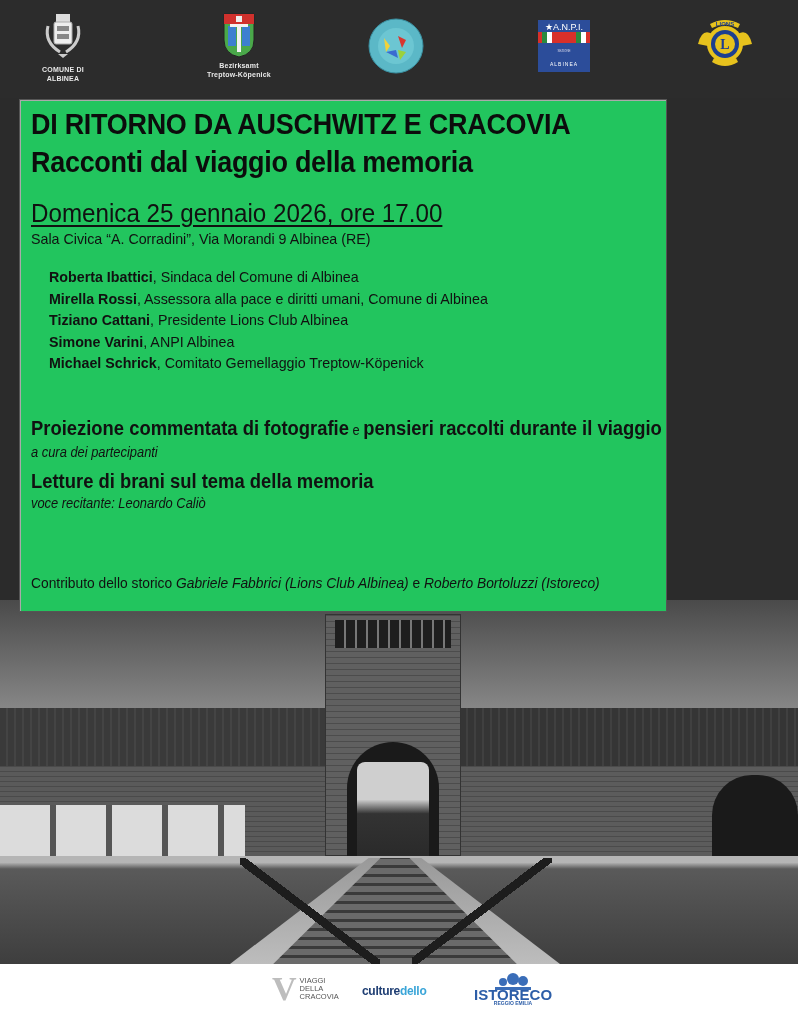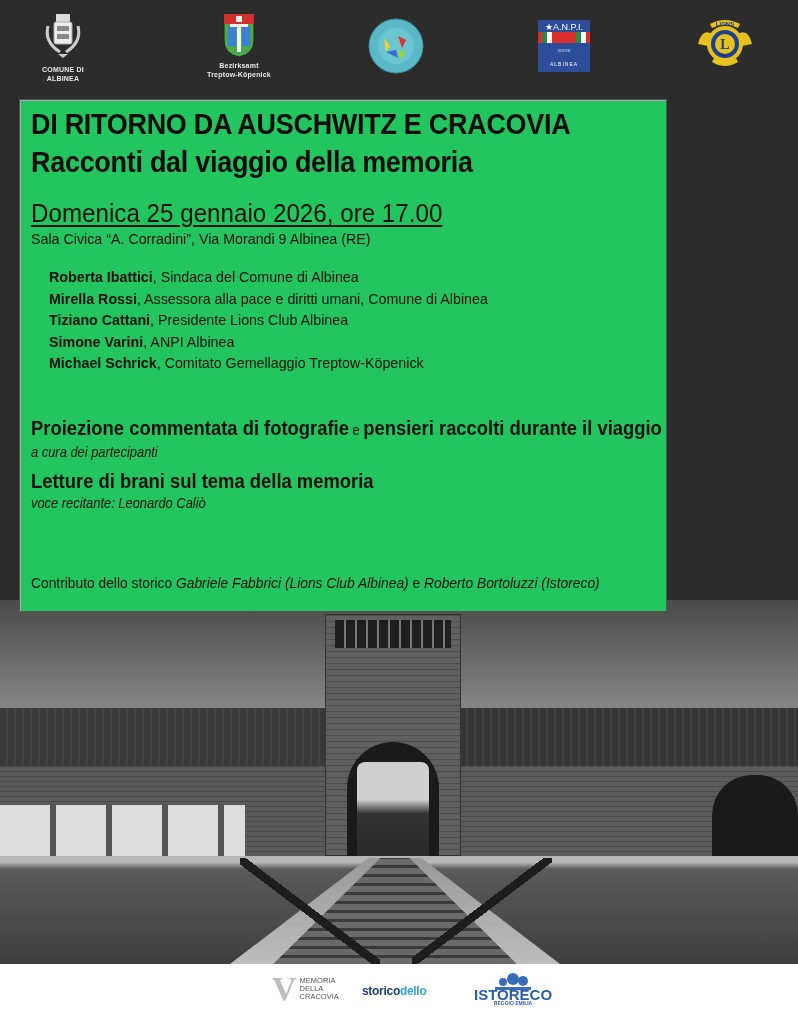--- a/index.html
+++ b/index.html
@@ -230,28 +230,28 @@
       </div>
     </div>
 
     <div class="contrib"><span>Contributo dello storico </span><i>Gabriele Fabbrici (Lions Club Albinea)</i><span> e </span><i>Roberto Bortoluzzi (Istoreco)</i></div>
   </div>
 
   <div class="sponsor-strip">
     <div class="sponsor sp-viaggi">
       <span class="v">V</span>
       <div class="t">
-        <div>MEMORIA</div>
+        <div>VIAGGI</div>
         <div>DELLA</div>
         <div>CRACOVIA</div>
       </div>
     </div>
     <div class="sponsor sp-culture">
       <div class="small">&nbsp;</div>
-      <div class="t"><span class="a">storico</span><span class="b">dello</span></div>
+      <div class="t"><span class="a">culture</span><span class="b">dello</span></div>
     </div>
     <div class="sponsor sp-istoreco">
       <svg class="trees" viewBox="0 0 36 18">
         <circle cx="8" cy="10" r="4" fill="#3a6db8"></circle>
         <circle cx="18" cy="7" r="6" fill="#3a6db8"></circle>
         <circle cx="28" cy="9" r="5" fill="#3a6db8"></circle>
         <rect x="0" y="15" width="36" height="3" fill="#3a6db8"></rect>
       </svg>
       <div class="t1">ISTORECO</div>
       <div class="t2">REGGIO EMILIA</div>

